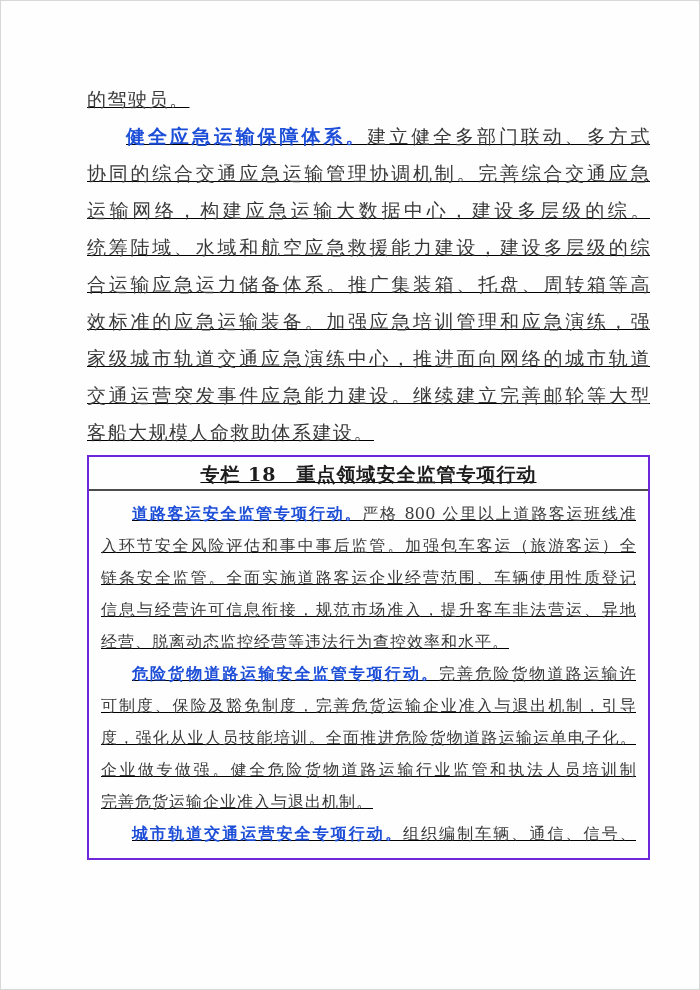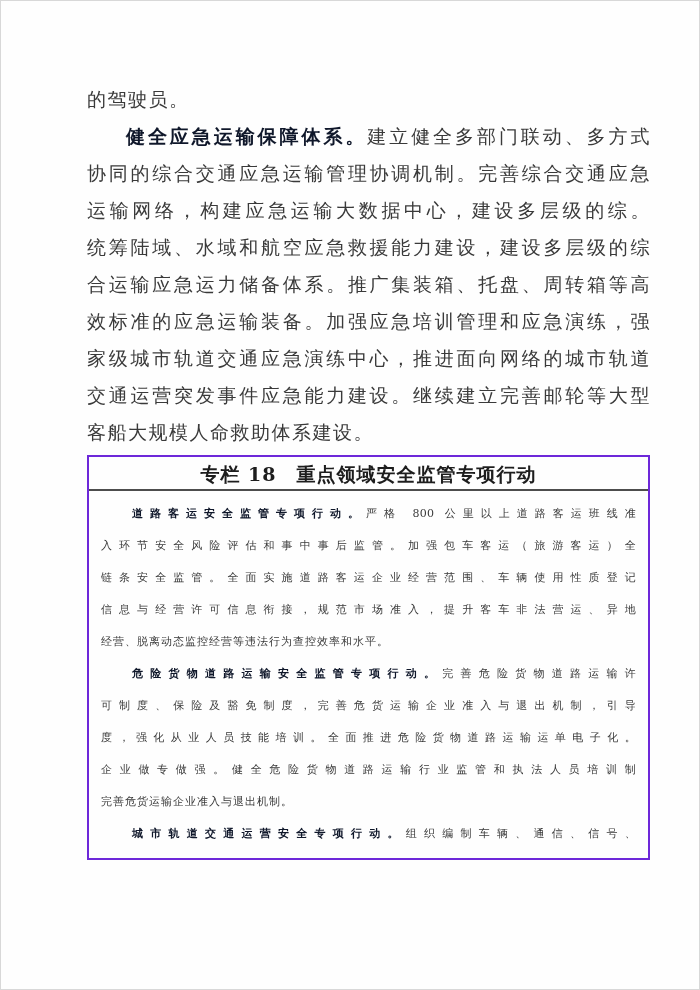--- a/index.html
+++ b/index.html
@@ -8,40 +8,41 @@
   .page {
     position: relative;
     width: 700px;
     height: 990px;
     background: #fefefe;
     border: 1px solid #d8d8d8;
     overflow: hidden;
   }
   .content {
     padding: 80px 49px 0 86px; 
+    text-decoration: underline;
   }
   
   .bline {
     height: 37px;
     line-height: 37px;
     font-size: 19px;
     color: #3a3a3a;
     letter-spacing: 0.5px;
     text-align: justify;
     text-align-last: justify;
     white-space: nowrap;
   }
   .bline.lastline {
     text-align-last: left;
     letter-spacing: 1.5px;
   }
   .bline.indent { padding-left: 39px; }
   .bline b, .box b {
     font-weight: 700;
-    color: #0f172a;
+    color: #1d4ed8;
   }
   
   .box {
     margin-top: 4px;
     border: 2px solid #6d28d9;
     background: #fefefe;
   }
   .box-header {
     height: 34px;
     line-height: 34px;
@@ -49,21 +50,21 @@
     font-weight: 700;
     font-size: 19px;
     color: #1d1d1d;
     letter-spacing: 1px;
     border-bottom: 2px solid #4d4d4d;
   }
   .box-body { padding: 7px 12px 8px 12px; }
   .xline {
     height: 32px;
     line-height: 32px;
-    font-size: 11px;
+    font-size: 16px;
     color: #3a3a3a;
     letter-spacing: 0.3px;
     text-align: justify;
     text-align-last: justify;
     white-space: nowrap;
   }
   .xline.lastline {
     text-align-last: left;
     letter-spacing: 1px;
   }

